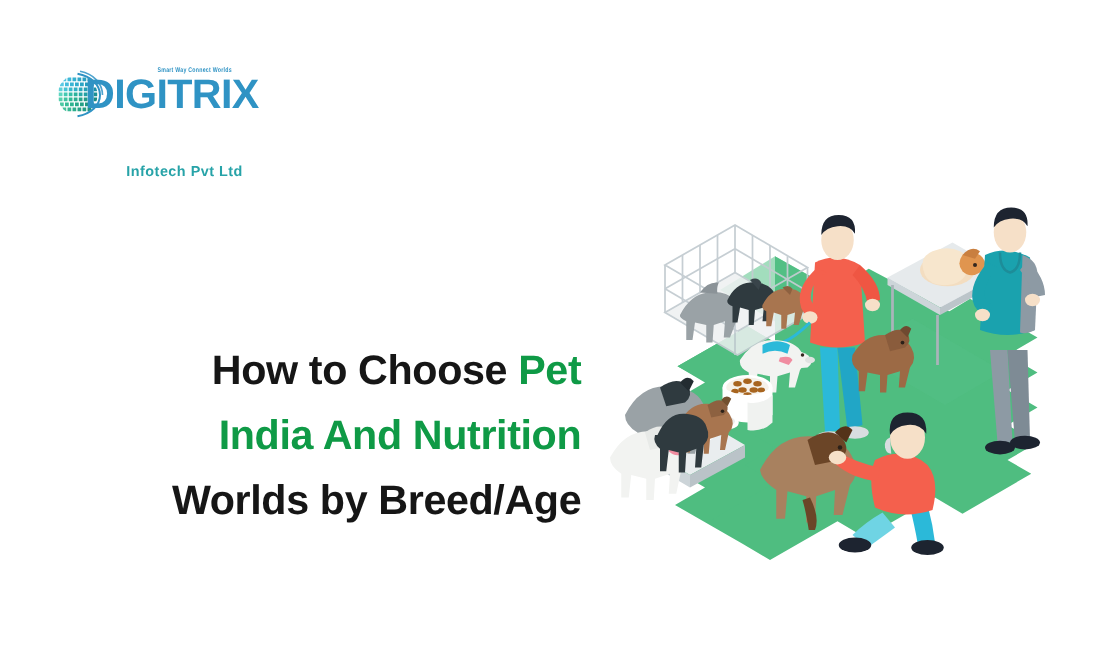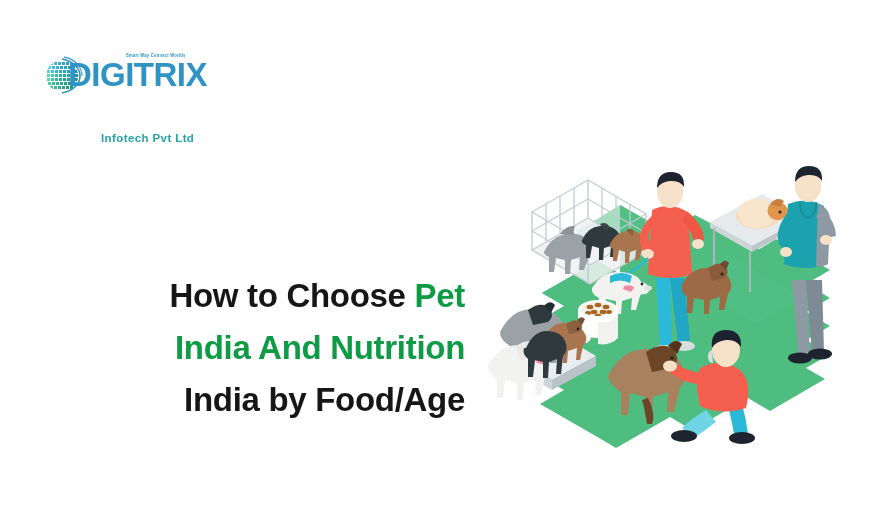--- a/index.html
+++ b/index.html
@@ -185,21 +185,21 @@
     </span>
 
     <span class="logo-wordmark">DIGITRIX</span>
     <span class="logo-tagline">Smart Way Connect Worlds</span>
     <span class="logo-sub">Infotech Pvt Ltd</span>
   </div>
 
   <h1 class="headline">
     <span>How to Choose </span><span class="hl-green">Pet</span><br>
     <span class="hl-green">India And Nutrition</span><br>
-    <span>India by Food/Age</span><br>
+    <span>Worlds by Breed/Age</span><br>
   </h1>
 
   <div class="illustration">
     <svg width="420" height="300" viewBox="0 0 420 300">
 
       <g>
 
         <polygon points="225,55 310,100 265,128 180,82" fill="#4fbd80"></polygon>
         <polygon points="260,90 350,142 300,172 212,120" fill="#4fbd80"></polygon>
 

